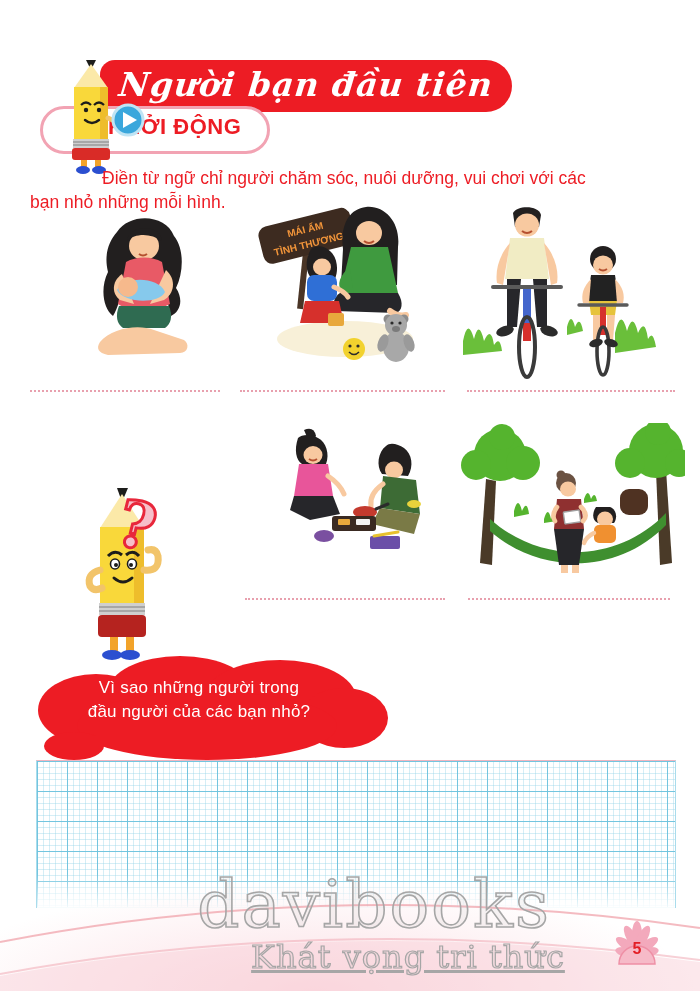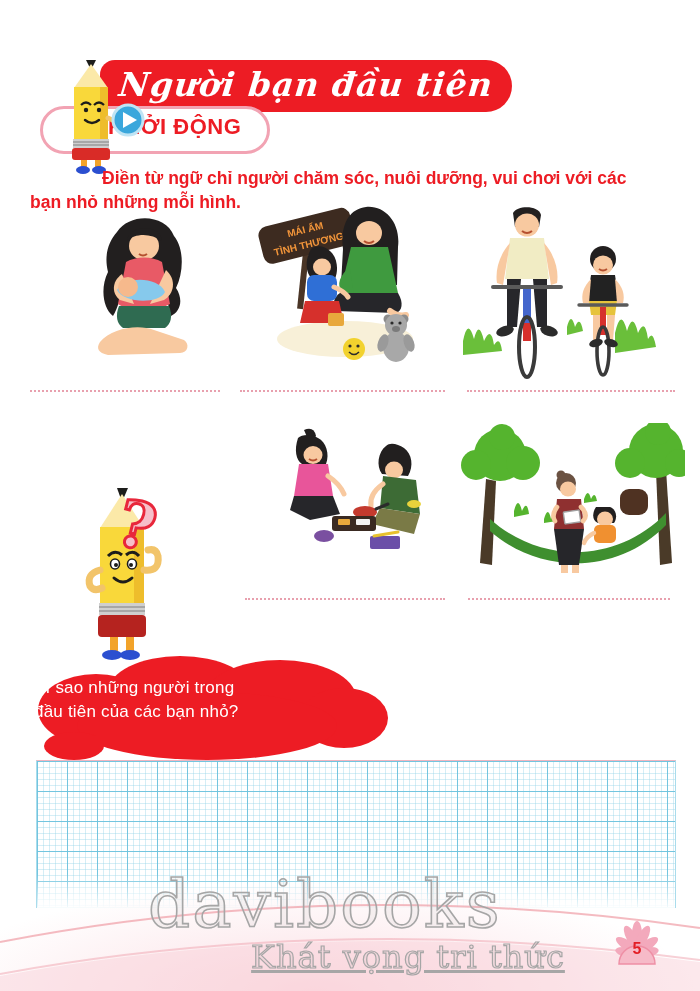--- a/index.html
+++ b/index.html
@@ -24,37 +24,37 @@
     background:#fff; border:3px solid #f2a3b3; border-radius:26px;
   }
   .pill-label {
     position:absolute; left:108px; top:114px; color:#ed1c24;
     font-weight:bold; font-size:22px; letter-spacing:0.5px;
   }
   .mascot-top { position:absolute; left:36px; top:58px; width:118px; height:118px; }
   
   .instr {
     position:absolute; left:30px; top:166px; width:652px;
-    color:#ed1c24; font-weight:bold; font-size:17.5px; line-height:1.38;
+    color:#ed1c24; font-weight:normal; font-size:17.5px; line-height:1.38;
   }
   .instr .l1 { margin-left:72px; }
   
   .illus { position:absolute; }
   .blank { position:absolute; height:0; border-bottom:2px dotted #e8a0ae; }
   
   .mascot-bottom { position:absolute; left:60px; top:478px; width:135px; height:200px; }
   .qmark {
     position:absolute; left:118px; top:488px;
     font-family:"DejaVu Serif", serif; font-size:64px; font-weight:bold;
     color:#f6bfca; -webkit-text-stroke:3px #e8273b; transform:rotate(14deg);
   }
   
   .cloud-svg { position:absolute; left:22px; top:652px; width:368px; height:110px; }
   .cloud-text {
-    position:absolute; left:34px; top:676px; width:330px; text-align:left;
+    position:absolute; left:34px; top:676px; width:330px; text-align:center;
     color:#ffffff; font-size:17px; line-height:1.42; letter-spacing:0.2px;
   }
   
   .grid {
     position:absolute; left:36px; top:760px; width:640px; height:148px;
     background-color:#ffffff;
     background-image:
       repeating-linear-gradient(to right, rgba(110,195,222,0.95) 0 1px, transparent 1px 30px),
       repeating-linear-gradient(to bottom, rgba(110,195,222,0.95) 0 1px, transparent 1px 30px),
       repeating-linear-gradient(to right, rgba(150,212,232,0.40) 0 1px, transparent 1px 6px),
@@ -65,21 +65,21 @@
     content:""; position:absolute; left:0; right:0; bottom:-1px; height:34px;
     background:linear-gradient(to bottom, rgba(255,255,255,0), rgba(255,255,255,0.92));
   }
   
   .haze {
     position:absolute; left:0; top:880px; width:700px; height:111px;
     background:radial-gradient(ellipse at 45% 100%, rgba(248,196,205,0.55), rgba(255,255,255,0) 70%);
   }
   .curves { position:absolute; left:0; top:890px; width:700px; height:101px; }
   .wm-brand {
-    position:absolute; left:148px; top:866px; width:420px; 
+    position:absolute; left:164px; top:866px; width:420px; text-align:center;
     font-family:"DejaVu Serif", serif; font-size:66px; letter-spacing:2px;
     color:rgba(170,170,170,0.10); -webkit-text-stroke:1.6px #a6a6a6;
   }
   .wm-slogan {
     position:absolute; left:248px; top:938px; width:320px; text-align:center;
     font-family:"DejaVu Serif", serif; font-size:32px; letter-spacing:1px;
     color:rgba(170,170,170,0.10);text-decoration:underline; -webkit-text-stroke:1.2px #a6a6a6;
   }
   .lotus { position:absolute; left:606px; top:920px; width:62px; height:52px; }
   .lotus .num {
@@ -305,21 +305,21 @@
       <ellipse cx="74" cy="58" rx="58" ry="36"></ellipse>
       <ellipse cx="158" cy="40" rx="72" ry="36"></ellipse>
       <ellipse cx="258" cy="46" rx="76" ry="38"></ellipse>
       <ellipse cx="322" cy="66" rx="44" ry="30"></ellipse>
       <ellipse cx="185" cy="74" rx="130" ry="34"></ellipse>
       <ellipse cx="52" cy="94" rx="30" ry="14"></ellipse>
     </g>
   </svg>
   <div class="cloud-text">
     <div>Vì sao những người trong</div>
-    <div>đầu tiên của các bạn nhỏ?</div>
+    <div>đầu người của các bạn nhỏ?</div>
   </div>
 
   <div class="grid"></div>
 
   <div class="haze"></div>
   <svg class="curves" viewBox="0 0 700 101">
     <path d="M0,52 Q340,-14 700,38" stroke="rgba(238,150,160,0.65)" stroke-width="2" fill="none"></path>
     <path d="M0,84 Q340,22 700,70" stroke="rgba(240,170,180,0.55)" stroke-width="2" fill="none"></path>
     <path d="M0,86 Q340,24 700,72 L700,101 L0,101 Z" fill="rgba(248,205,212,0.45)"></path>
   </svg>

